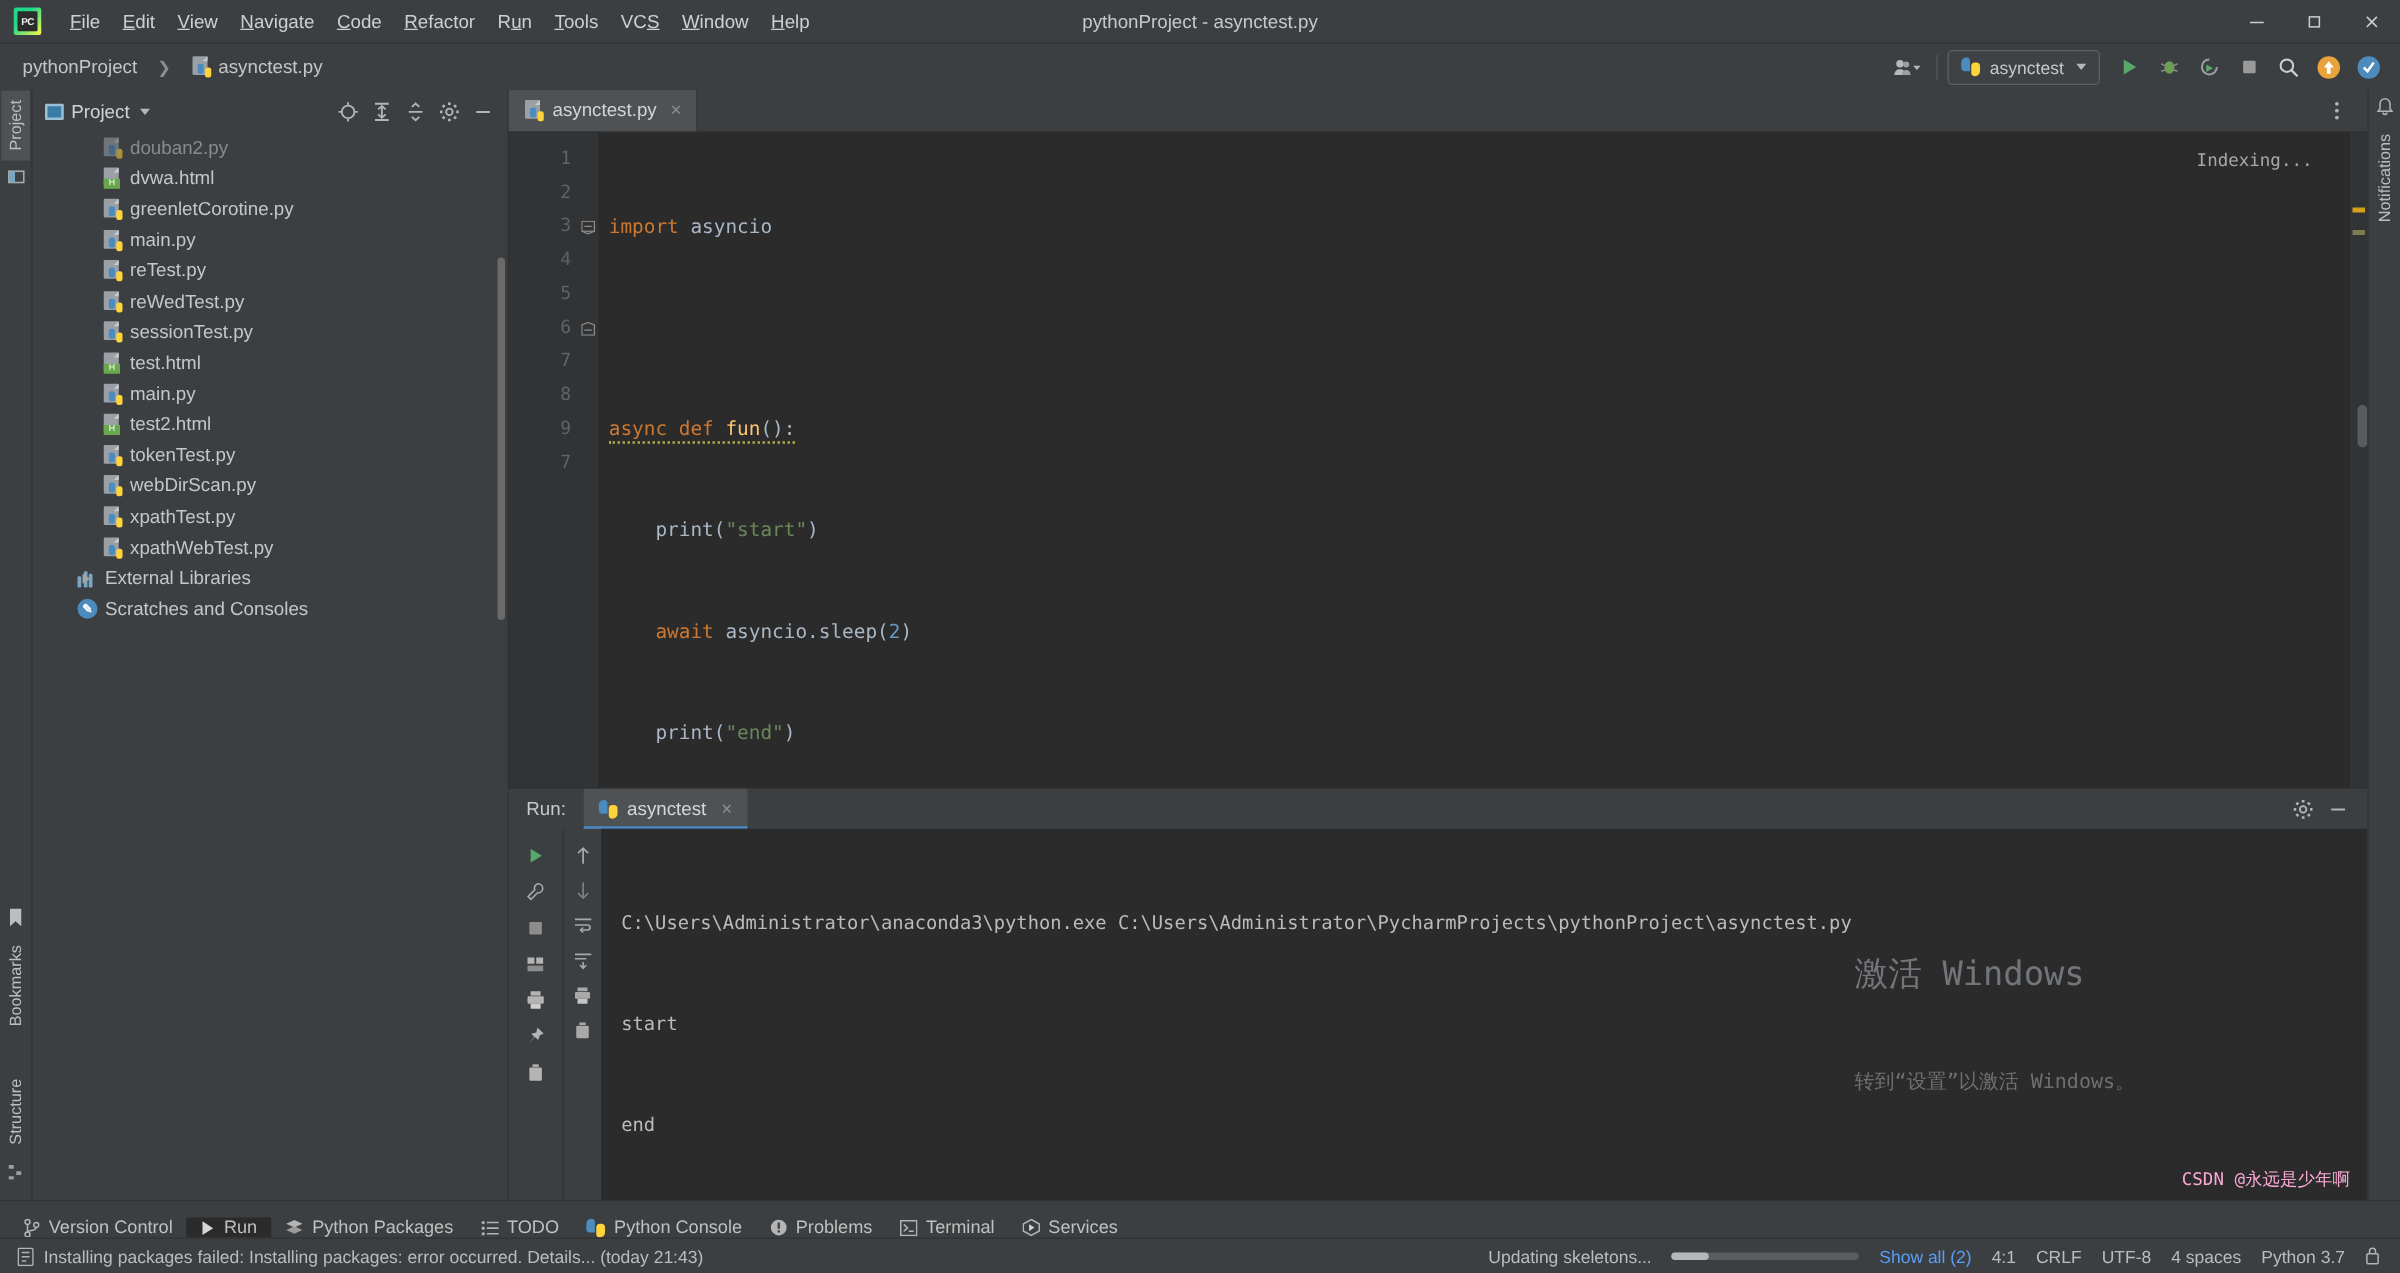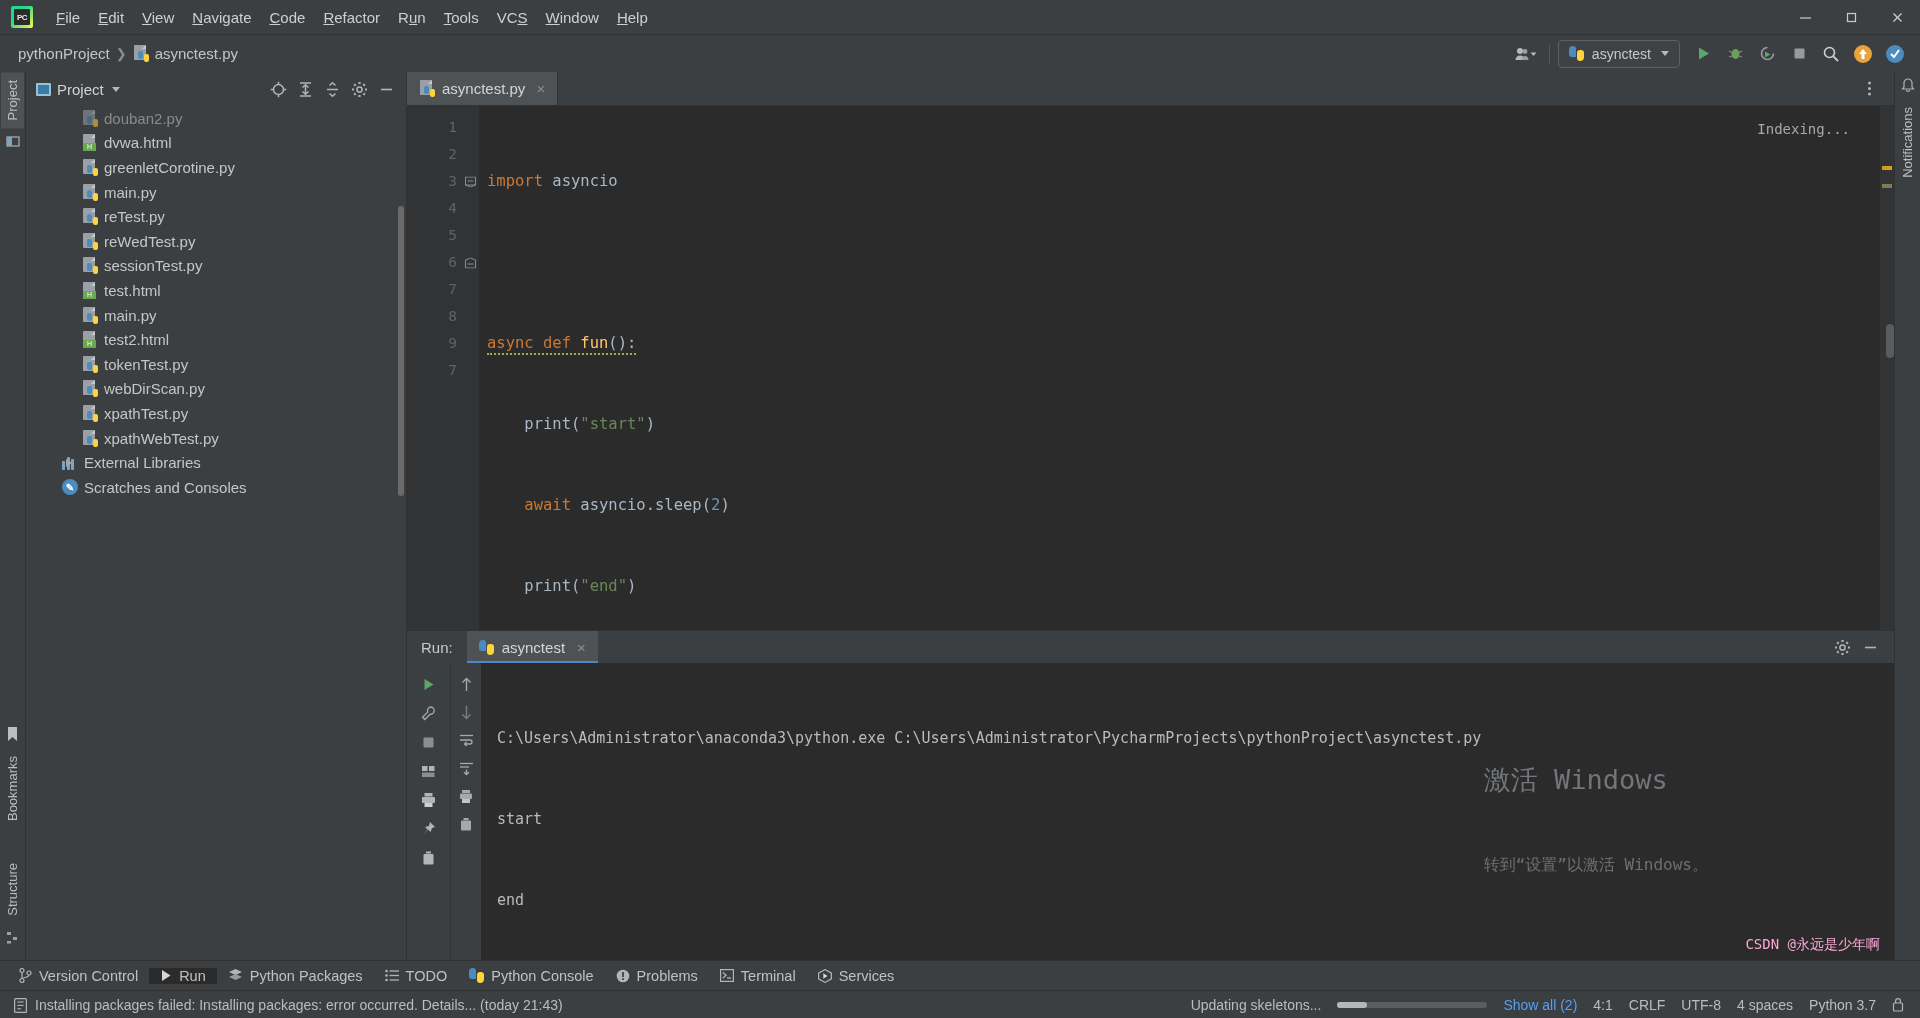--- a/index.html
+++ b/index.html
@@ -44,21 +44,21 @@
     width:46px; height:34px; display:flex; align-items:center; justify-content:center;
     color:#cccccc; font-size:13px;
   }
   .win-btn svg { display:block; }
 
   
   .navbar {
     height:38px; background:#3c3f41; display:flex; align-items:center;
     border-top:1px solid #323232; flex:none; position:relative;
   }
-  .crumbs { display:flex; align-items:center; margin-left:14px; gap:0; }
+  .crumbs { display:flex; align-items:center; margin-left:14px; gap:10px; }
   .crumb { font-size:15px; color:#c5c5c5; padding:2px 4px; display:flex; align-items:center; gap:6px; }
   .crumb-sep { color:#8d8d8d; font-size:13px; margin:0 2px; }
   .nav-right { margin-left:auto; display:flex; align-items:center; gap:2px; padding-right:10px; }
   .tb-icon {
     width:30px; height:28px; display:flex; align-items:center; justify-content:center;
     color:#b4b4b4;
   }
   .tb-sep { width:1px; height:20px; background:#555859; margin:0 6px; }
   .run-config {
     display:flex; align-items:center; gap:8px; height:28px; padding:0 10px;
@@ -229,21 +229,21 @@
     text-align:left;
   }
   .watermark .w1 { font-size:27px; color:#72757a; }
   .watermark .w2 { font-size:16px; color:#6d7073; margin-top:4px; }
   .csdn {
     position:absolute; right:14px; bottom:2px; font-size:14px; color:#f9a8d4;
   }
 
   
   .twbar {
-    height:30px; background:#3c3f41; display:flex; align-items:center; flex:none;
+    height:30px; background:#3c3f41; display:flex; align-items:flex-end; flex:none;
     border-top:1px solid #323232; padding-left:8px;
   }
   .twitem {
     display:flex; align-items:center; gap:7px; padding:0 11px; font-size:14.5px;
     color:#c0c0c0;
   }
   .twitem.active { background:#2b2b2b; }
 
   
   .statusbar {
@@ -276,20 +276,21 @@
       <div class="menu-item"><u>V</u>iew</div>
       <div class="menu-item"><u>N</u>avigate</div>
       <div class="menu-item"><u>C</u>ode</div>
       <div class="menu-item"><u>R</u>efactor</div>
       <div class="menu-item">R<u>u</u>n</div>
       <div class="menu-item"><u>T</u>ools</div>
       <div class="menu-item">VC<u>S</u></div>
       <div class="menu-item"><u>W</u>indow</div>
       <div class="menu-item"><u>H</u>elp</div>
     </div>
+    <div class="win-title">pythonProject - asynctest.py</div>
     <div class="win-ctrls">
       <div class="win-btn">
         <svg width="13" height="13" viewBox="0 0 13 13">
             <line x1="1" y1="7" x2="12" y2="7" stroke="#ccc" stroke-width="1.2"></line>
           </svg>
       </div>
       <div class="win-btn">
         <svg width="13" height="13" viewBox="0 0 13 13">
             <rect x="2.5" y="2.5" width="8" height="8" fill="none" stroke="#ccc" stroke-width="1.2"></rect>
           </svg>

